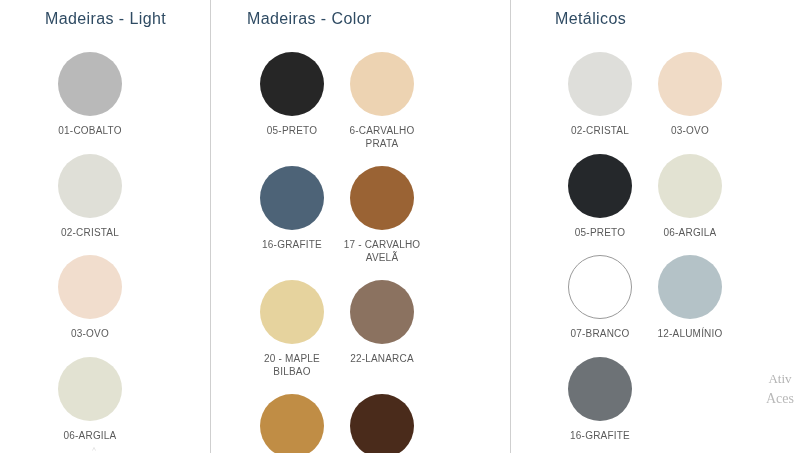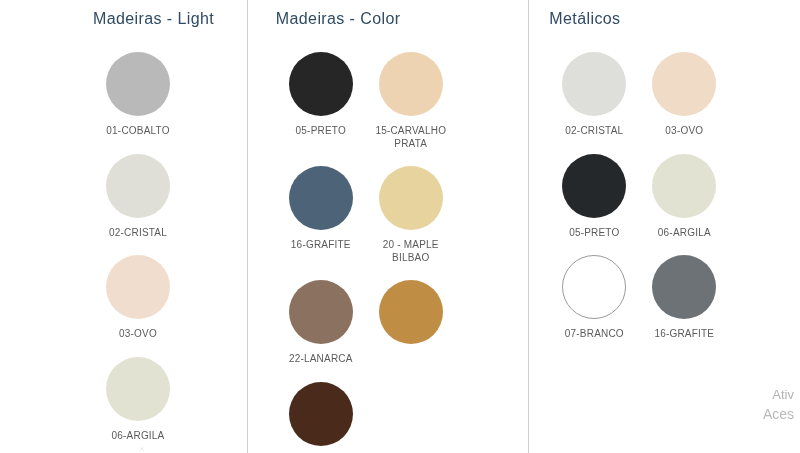--- a/index.html
+++ b/index.html
@@ -22,30 +22,29 @@
     box-sizing: border-box;
   }
   .column {
     position: relative;
     box-sizing: border-box;
     padding-top: 10px;
   }
   .col-light {
     width: 210px;
     padding-left: 45px;
-    margin-left: 48px;
   }
   .col-color {
     width: 300px;
-    padding-left: 28px;
+    padding-left: 36px;
     border-left: 1px solid #cfcfcf;
   }
   .col-metal {
     width: 290px;
-    padding-left: 20px;
+    padding-left: 44px;
     border-left: 1px solid #cfcfcf;
   }
   .col-title {
     font-size: 16px;
     color: #2f4b63;
     letter-spacing: 0.4px;
     margin: 0 0 24px 0;
     font-weight: normal;
     white-space: nowrap;
   }
@@ -74,26 +73,27 @@
     font-size: 10px;
     color: #5a5a5a;
     text-align: center;
     line-height: 1.25;
     letter-spacing: 0.2px;
     max-width: 88px;
   }
   .watermark {
     position: absolute;
     right: 6px;
-    bottom: 28px;
-    text-align: right;
+    bottom: 44px;
+    text-align: center;
     color: #b4b4b4;
     font-size: 13px;
     line-height: 1.5;
     white-space: nowrap;
+    font-family: Liberation Serif, serif;
   }
   .watermark .wm-sub {
     font-size: 14px;
     color: #b9b9b9;
   }
   .corner-mark {
     position: absolute;
     left: 92px;
     bottom: 2px;
     color: #d8d8d8;
@@ -134,25 +134,29 @@
 
   <div class="column col-color">
     <div class="col-title">Madeiras - Color</div>
     <div class="grid">
       <div class="swatch-cell">
         <div class="disc" style="background:#262626"></div>
         <div class="swatch-label">05-PRETO</div>
       </div>
       <div class="swatch-cell">
         <div class="disc" style="background:#edd3b2"></div>
-        <div class="swatch-label">15-CARVALHO PRATA</div>
+        <div class="swatch-label">6-CARVALHO PRATA</div>
       </div>
       <div class="swatch-cell">
         <div class="disc" style="background:#4d6377"></div>
         <div class="swatch-label">16-GRAFITE</div>
+      </div>
+      <div class="swatch-cell">
+        <div class="disc" style="background:#9a6334"></div>
+        <div class="swatch-label">17 - CARVALHO AVELÃ</div>
       </div>
       <div class="swatch-cell">
         <div class="disc" style="background:#e6d39e"></div>
         <div class="swatch-label">20 - MAPLE BILBAO</div>
       </div>
       <div class="swatch-cell">
         <div class="disc" style="background:#8b7260"></div>
         <div class="swatch-label">22-LANARCA</div>
       </div>
       <div class="swatch-cell">
@@ -182,20 +186,24 @@
       </div>
       <div class="swatch-cell">
         <div class="disc" style="background:#e2e2d2"></div>
         <div class="swatch-label">06-ARGILA</div>
       </div>
       <div class="swatch-cell">
         <div class="disc outlined" style="background:#ffffff"></div>
         <div class="swatch-label">07-BRANCO</div>
       </div>
       <div class="swatch-cell">
+        <div class="disc" style="background:#b4c2c7"></div>
+        <div class="swatch-label">12-ALUMÍNIO</div>
+      </div>
+      <div class="swatch-cell">
         <div class="disc" style="background:#6d7276"></div>
         <div class="swatch-label">16-GRAFITE</div>
       </div>
     </div>
   </div>
 
   <div class="watermark">
     <div>Ativ</div>
     <div class="wm-sub">Aces</div>
   </div>

